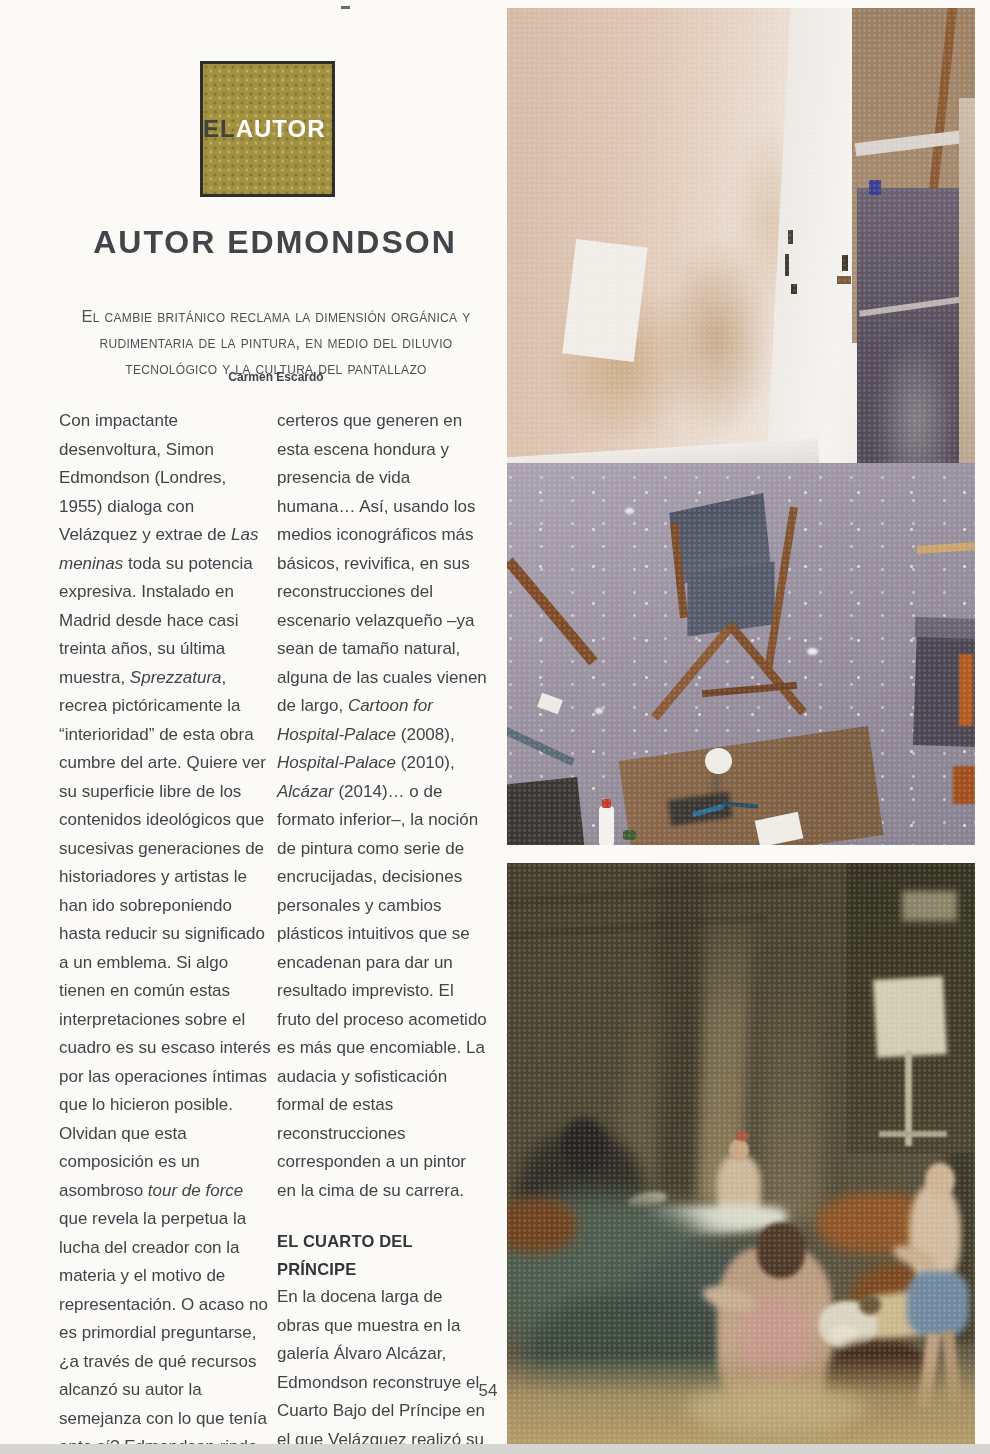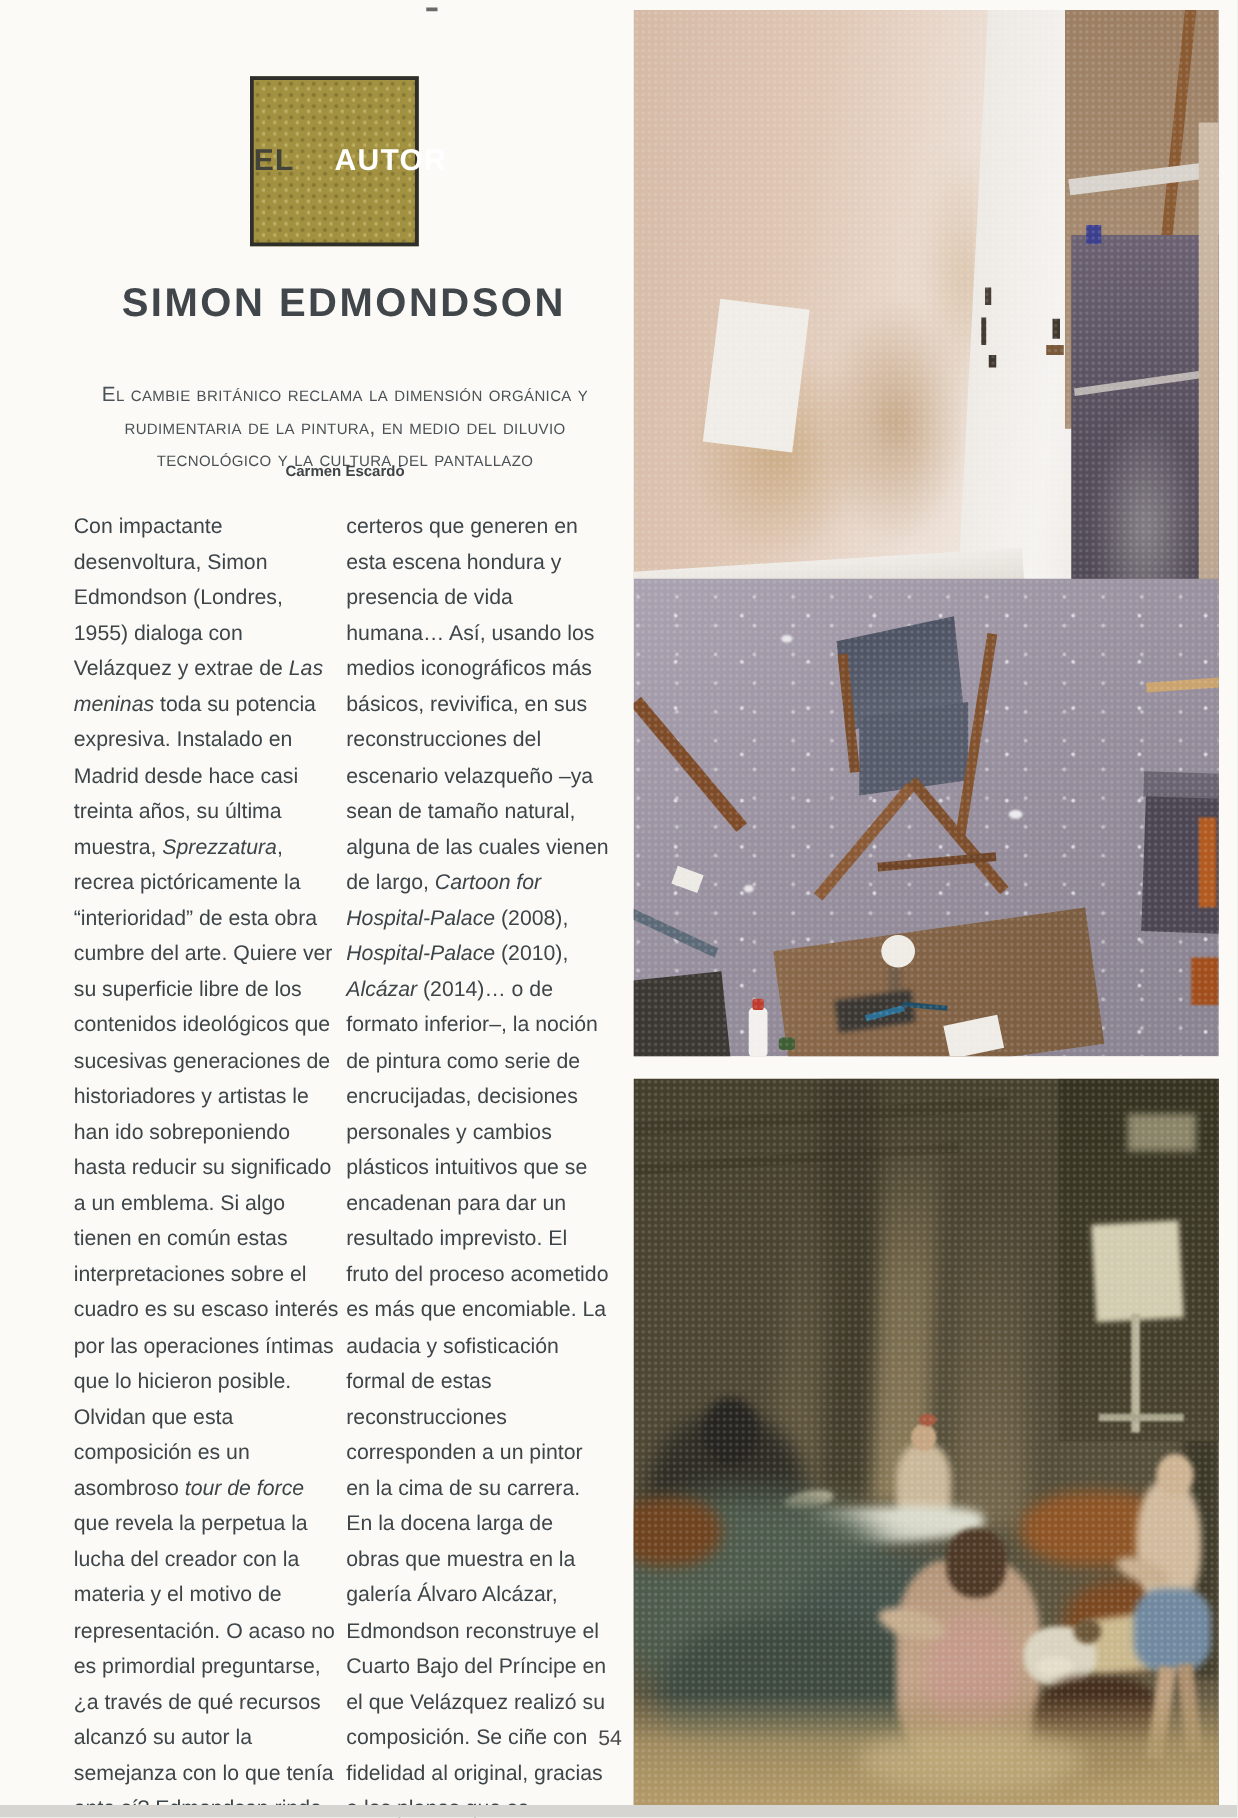--- a/index.html
+++ b/index.html
@@ -8,21 +8,21 @@
 
   
   .kicker-box{position:absolute;left:200px;top:61px;width:135px;height:136px;
     background-color:#a29140;
     background-image:radial-gradient(circle at 3px 3px, rgba(55,50,18,.28) 1px, transparent 2px),
                      radial-gradient(circle at 8px 7px, rgba(255,246,190,.30) 1px, transparent 2px);
     background-size:9px 9px;
     border:3px solid #2e2e2a;box-sizing:border-box;
     display:flex;align-items:center;justify-content:flex-start;}
   .k-el{font-weight:700;font-size:24px;letter-spacing:1px;color:#44433a;}
-  .k-autor{font-weight:700;font-size:24px;letter-spacing:1px;color:#ffffff;margin-left:32px;}
+  .k-autor{font-weight:700;font-size:24px;letter-spacing:1px;color:#ffffff;}
 
   
   .title{position:absolute;left:40px;top:224px;width:470px;margin:0;text-align:center;
     font-size:32px;font-weight:700;letter-spacing:2px;color:#41464a;}
   .subtitle{position:absolute;left:76px;top:274px;width:400px;margin:0;text-align:center;
     font-size:22px;font-weight:700;letter-spacing:2px;color:#3f4449;}
   .deck{position:absolute;left:76px;top:303px;width:400px;margin:0;text-align:center;
     font-variant:small-caps;font-size:16.5px;line-height:26px;color:#4b5256;letter-spacing:.3px;}
   .byline{position:absolute;left:76px;top:370px;width:400px;margin:0;text-align:center;
     font-size:12px;font-weight:700;color:#3d4347;}
@@ -178,30 +178,31 @@
 
 <div class="page">
 
   <div class="artifact-dash"></div>
 
   <div class="kicker-box">
     <span class="k-el">EL</span>
       <span class="k-autor">AUTOR</span>
   </div>
 
-  <h1 class="title">SIMON EDMONDSON</h1>
+  <h1 class="title">AUTOR EDMONDSON</h1>
   <p class="deck">El cambie británico reclama la dimensión orgánica y rudimentaria de la pintura, en medio del diluvio tecnológico y la cultura del pantallazo</p>
   <p class="byline">Carmen Escardó</p>
 
   <div class="col col-left">
     <p class="body-p"><span>Con impactante desenvoltura, Simon Edmondson (Londres, 1955) dialoga con Velázquez y extrae de </span><i>Las meninas</i><span> toda su potencia expresiva. Instalado en Madrid desde hace casi treinta años, su última muestra, </span><i>Sprezzatura</i><span>, recrea pictóricamente la “interioridad” de esta obra cumbre del arte. Quiere ver su superficie libre de los contenidos ideológicos que sucesivas generaciones de historiadores y artistas le han ido sobreponiendo hasta reducir su significado a un emblema. Si algo tienen en común estas interpretaciones sobre el cuadro es su escaso interés por las operaciones íntimas que lo hicieron posible. Olvidan que esta composición es un asombroso </span><i>tour de force</i><span> que revela la perpetua la lucha del creador con la materia y el motivo de representación. O acaso no es primordial preguntarse, ¿a través de qué recursos alcanzó su autor la semejanza con lo que tenía ante sí? Edmondson rinde tributo a Velázquez para devolver a su obra más libre y personal su condición enigmática. En su taller ha seguido las pisadas del maestro; se ha topado con los mismos obstáculos que tuvo él en 1656 para convertir la tela (318 x 276 cm) en un espacio ilusorio; ha movido su brazo y su mano hasta hacerse con los gestos</span></p>
   </div>
 
   <div class="col col-right">
     <p class="body-p"><span>certeros que generen en esta escena hondura y presencia de vida humana… Así, usando los medios iconográficos más básicos, revivifica, en sus reconstrucciones del escenario velazqueño –ya sean de tamaño natural, alguna de las cuales vienen de largo, </span><i>Cartoon for Hospital-Palace</i><span> (2008), </span><i>Hospital-Palace</i><span> (2010), </span><i>Alcázar</i><span> (2014)… o de formato inferior–, la noción de pintura como serie de encrucijadas, decisiones personales y cambios plásticos intuitivos que se encadenan para dar un resultado imprevisto. El fruto del proceso acometido es más que encomiable. La audacia y sofisticación formal de estas reconstrucciones corresponden a un pintor en la cima de su carrera.</span></p>
+    <h3 class="section-heading">EL CUARTO DEL PRÍNCIPE</h3>
     <p class="body-p"><span>En la docena larga de obras que muestra en la galería Álvaro Alcázar, Edmondson reconstruye el Cuarto Bajo del Príncipe en el que Velázquez realizó su composición. Se ciñe con fidelidad al original, gracias a los planos que se conservan del Alcázar de Madrid antes de su incendio, aunque cambie su punto de vista. En lo relativo al tiempo, Edmondson se desmarca de su obra guía: las siluetas humanas y el mobiliario imaginario con los que da nueva vida a este cuarto son casi de nuestra</span></p>
   </div>
 
   <div class="photo photo-top">
     <div class="ts-canvas"></div>
     <div class="ts-blob1"></div>
     <div class="ts-blob2"></div>
     <div class="ts-blob3"></div>
     <div class="ts-sheet"></div>
     <div class="ts-panel"></div>

